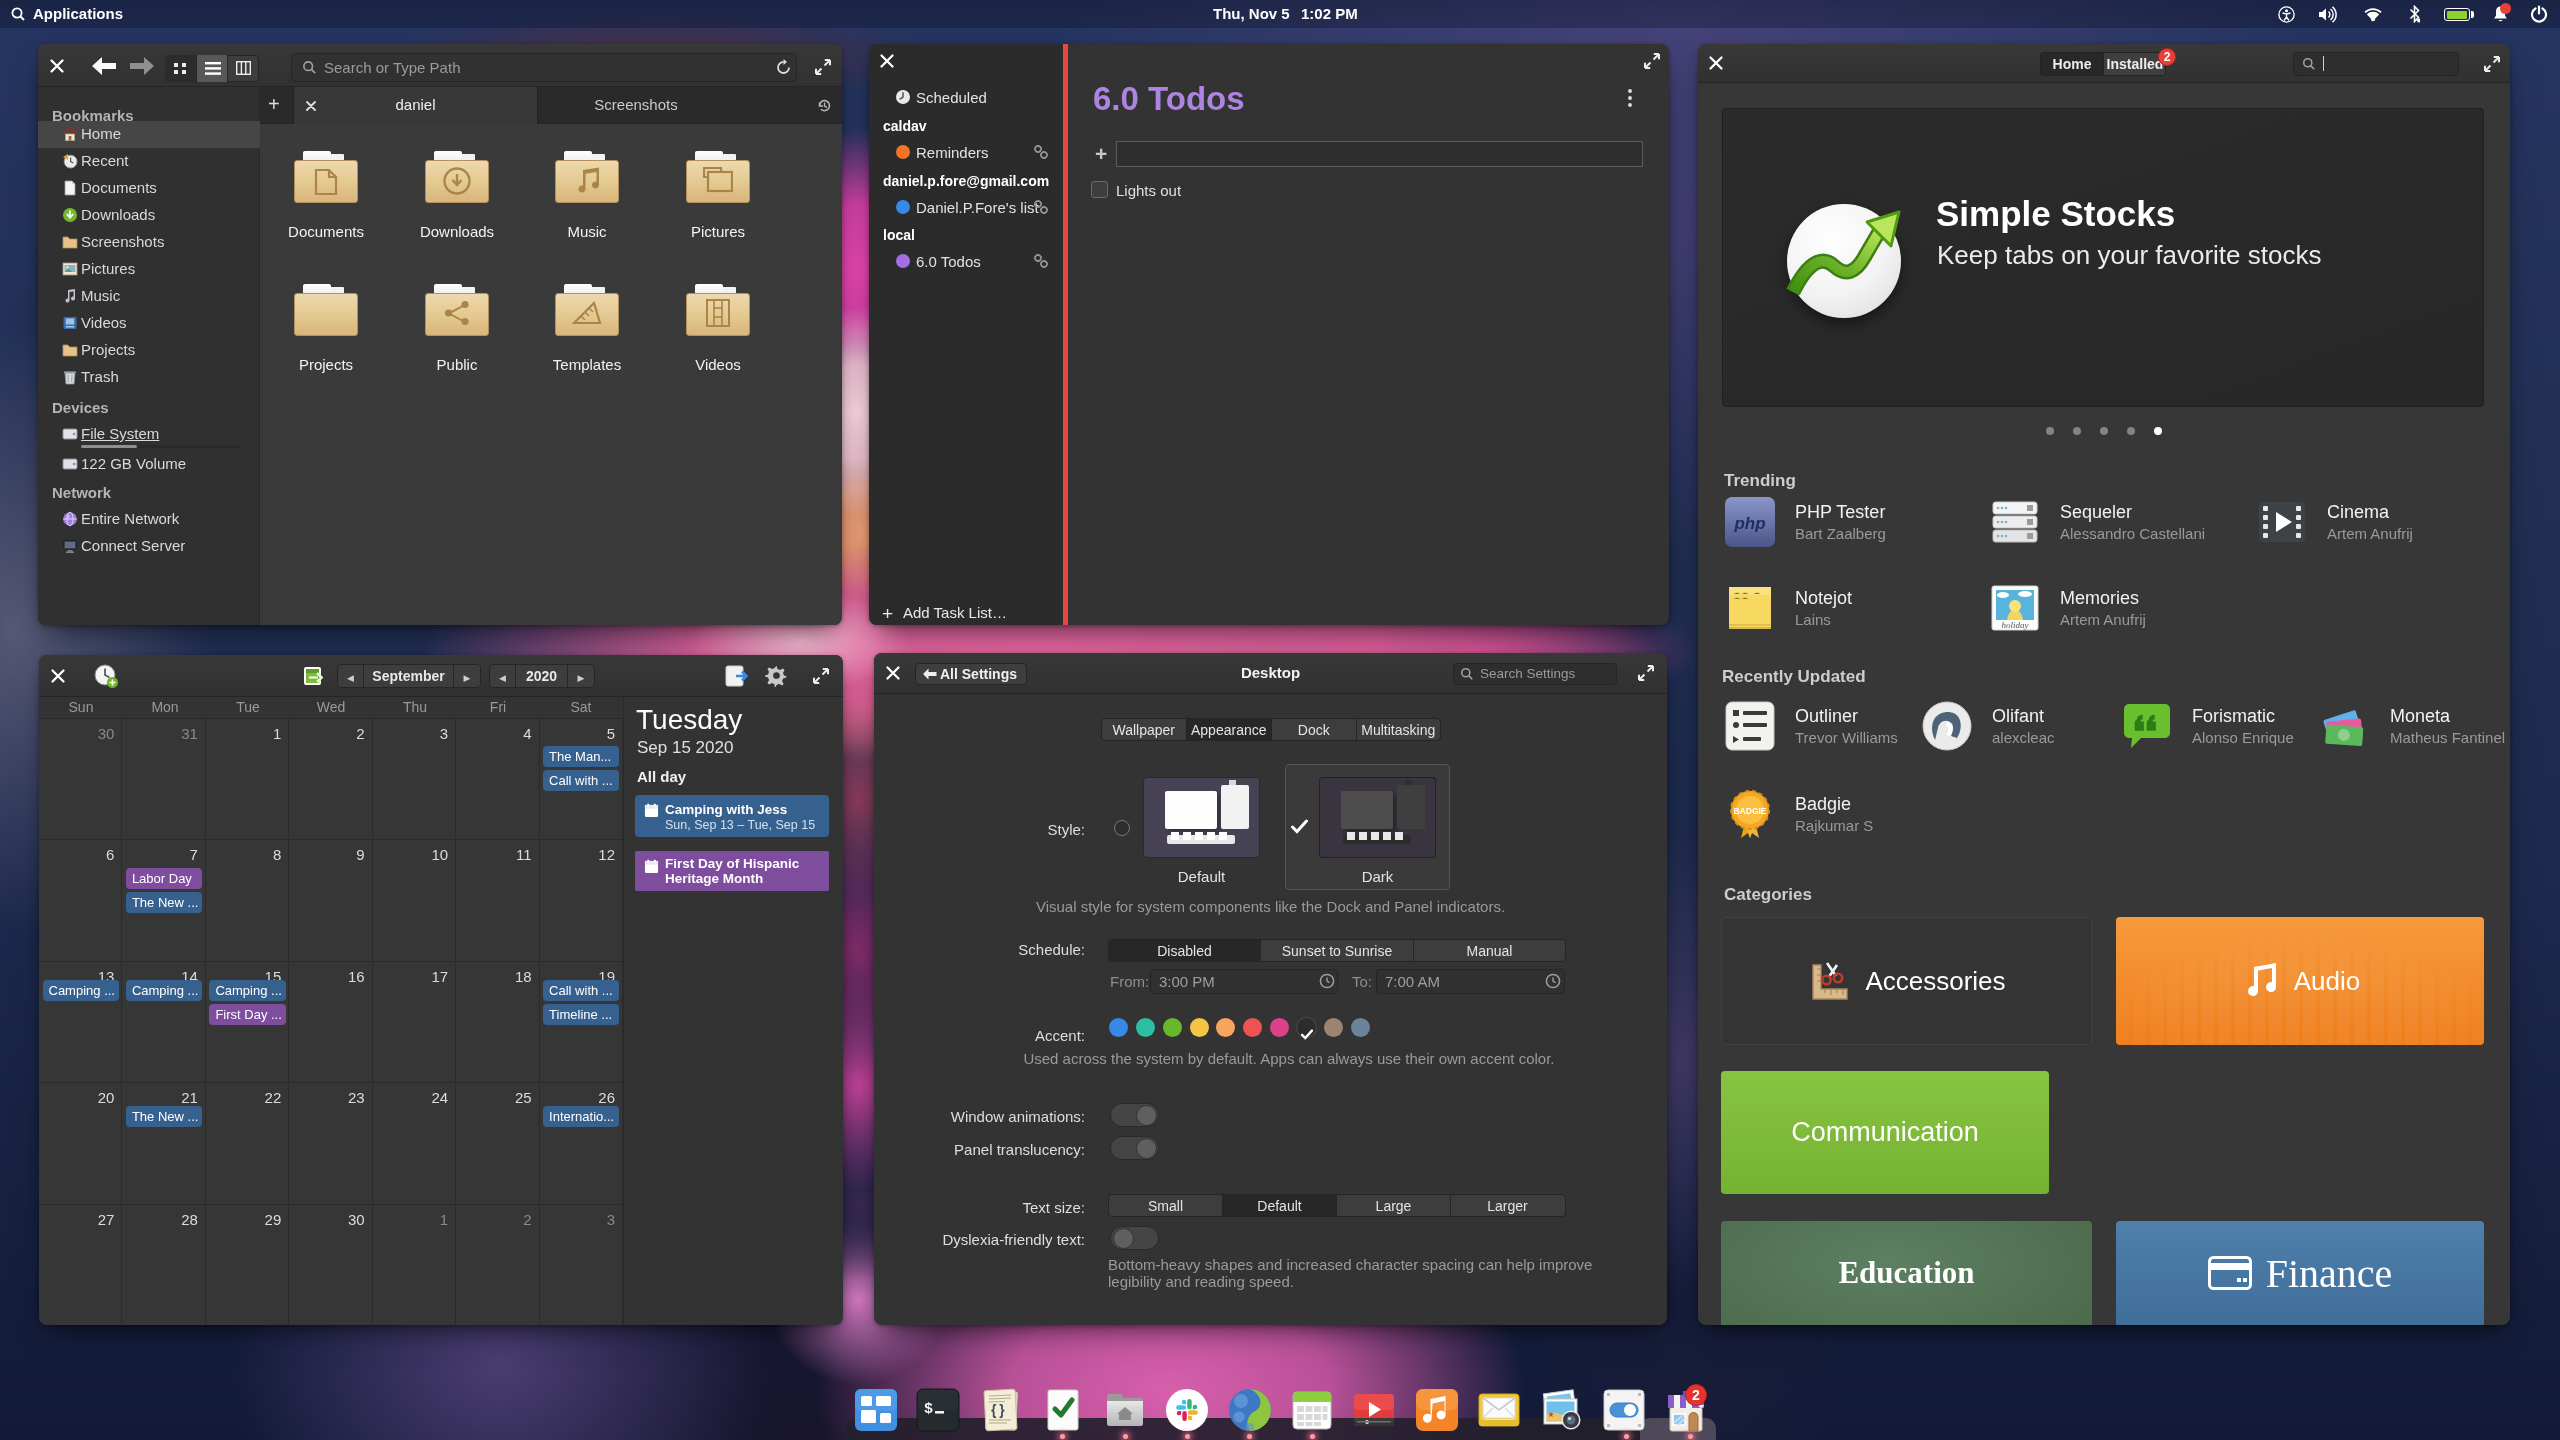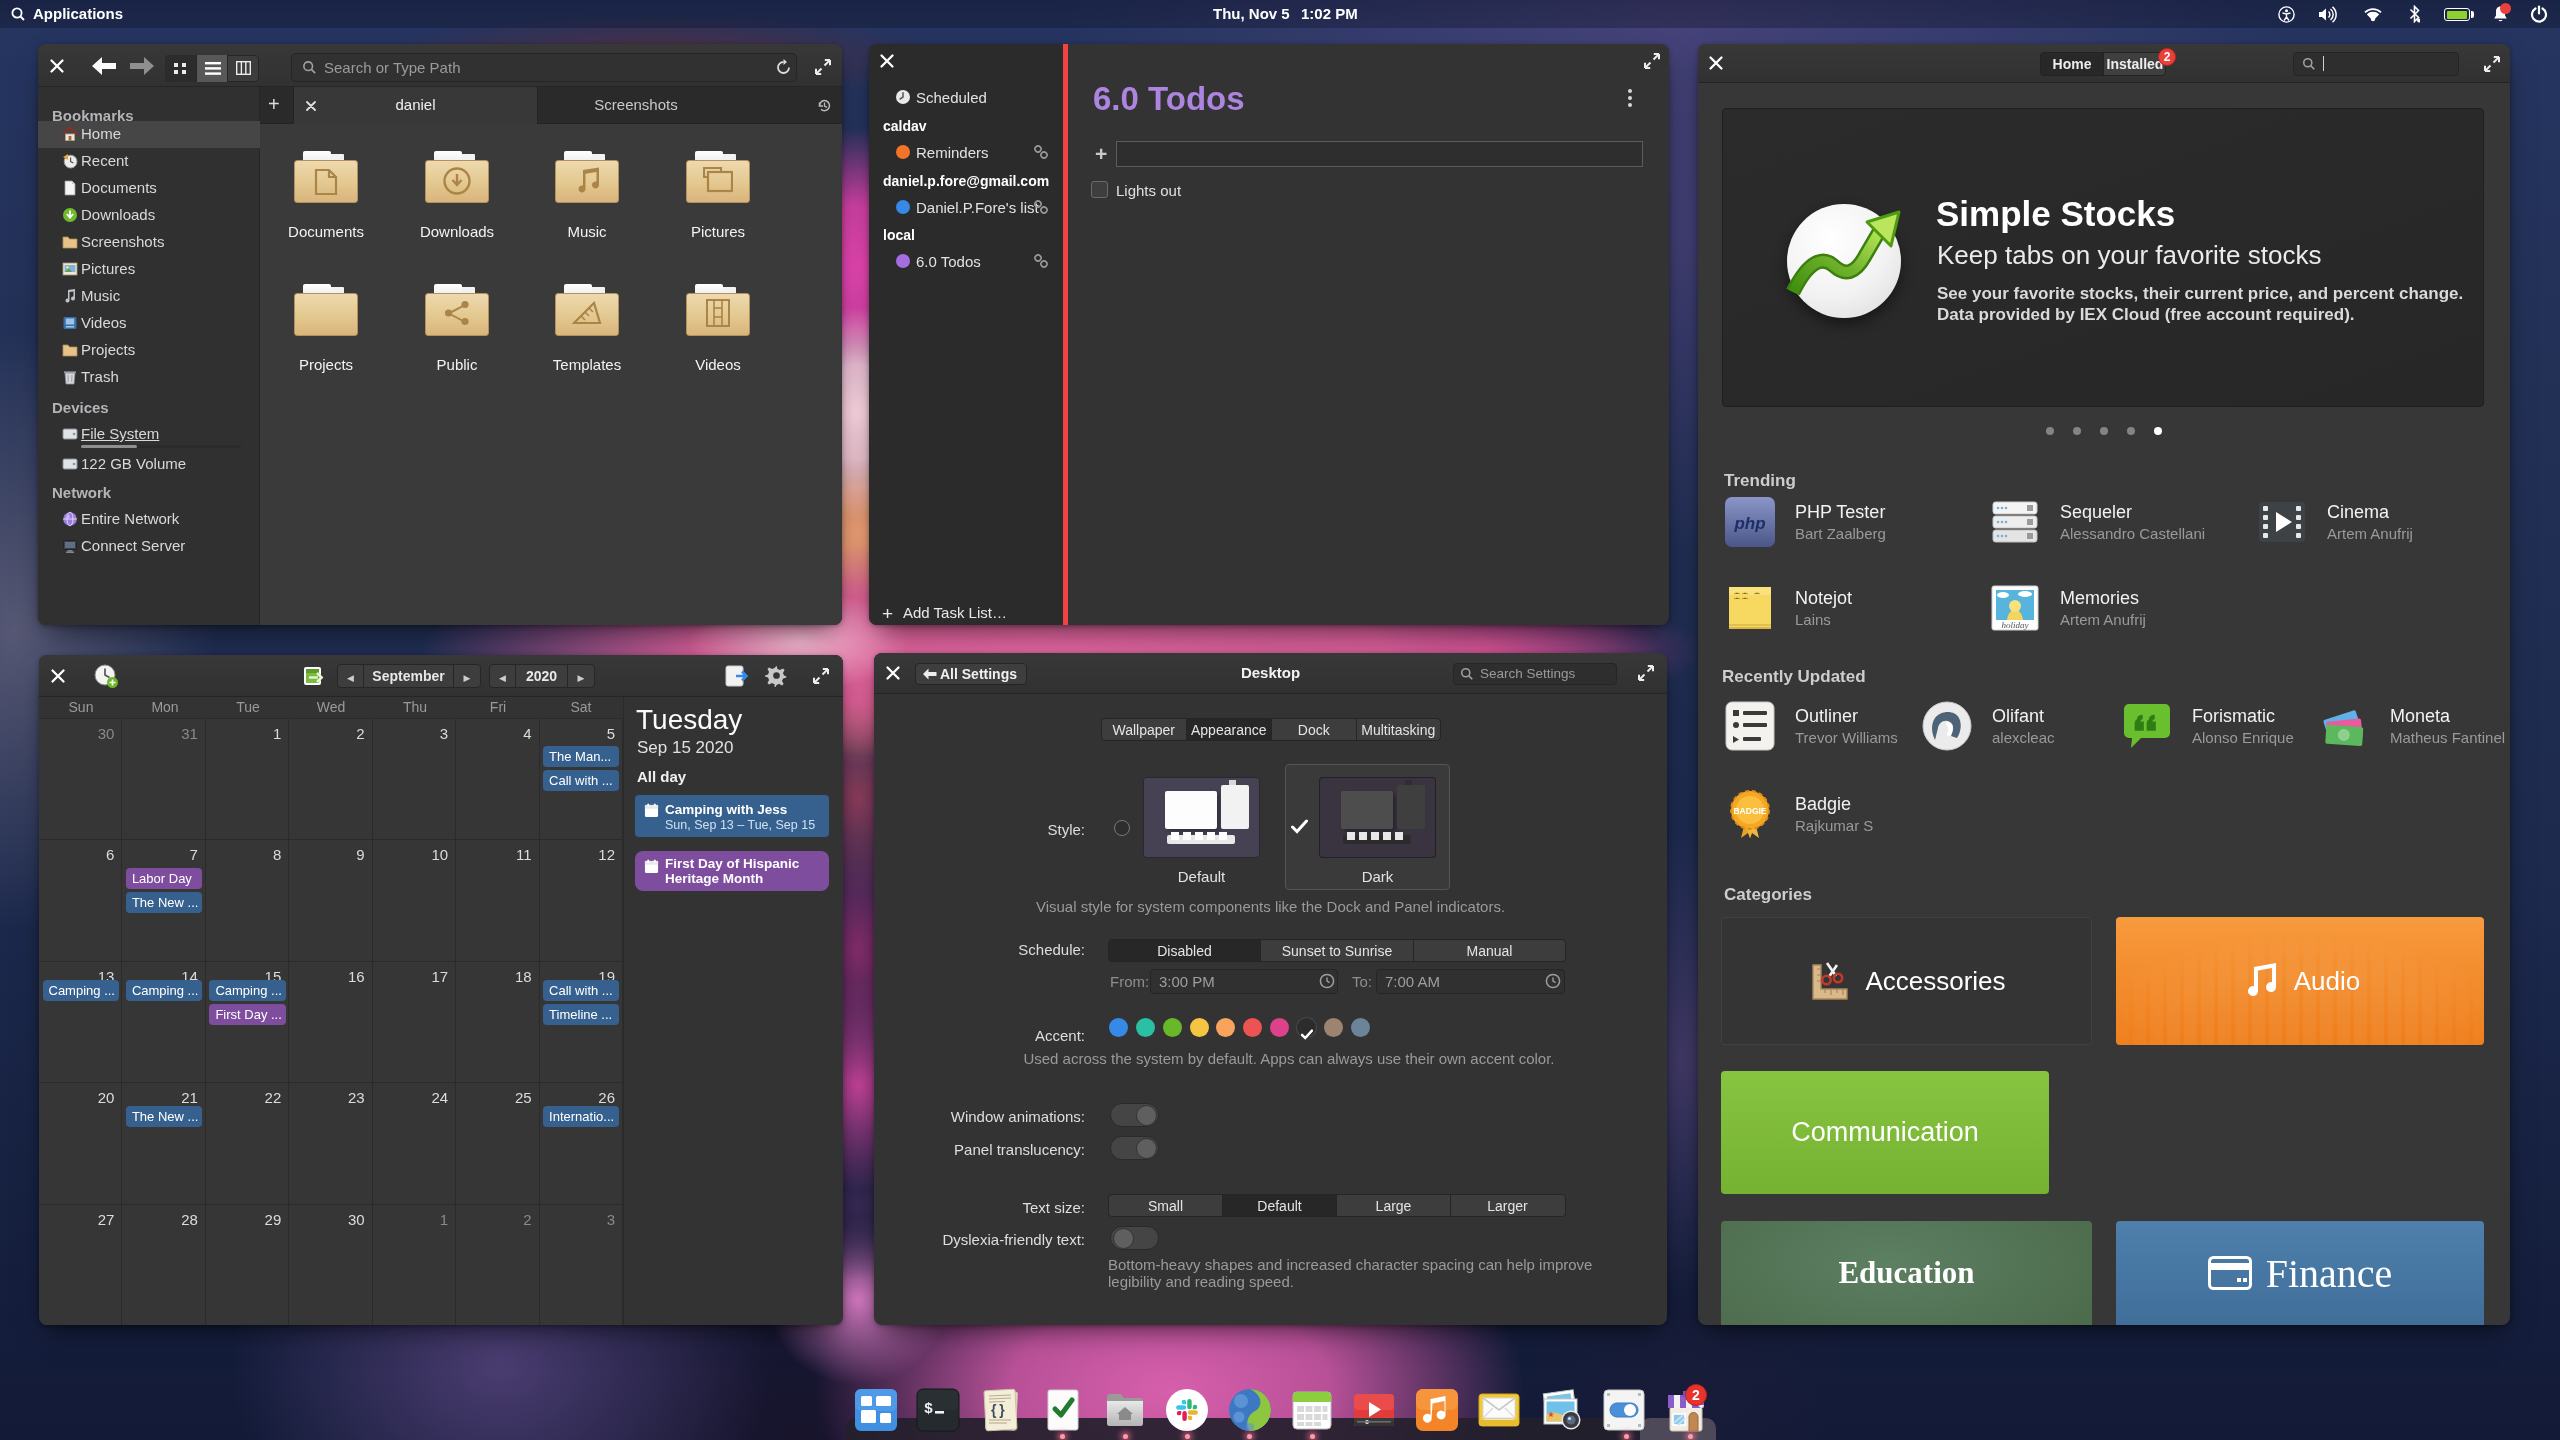--- a/index.html
+++ b/index.html
@@ -626,21 +626,21 @@
   <div class="abs" style="left:596px;top:140px;width:194px;height:42px;background:#36618e;border-radius:4px">
     <svg class="abs" style="left:9px;top:8px" width="15" height="15" viewBox="0 0 16 16">
         <rect x="1" y="2" width="14" height="13" rx="1.5" fill="#fff"></rect>
         <rect x="1" y="2" width="14" height="4" fill="#e8e8e8"></rect>
         <rect x="3.5" y="0.8" width="2" height="3" fill="#fff"></rect>
         <rect x="10.5" y="0.8" width="2" height="3" fill="#fff"></rect>
       </svg>
     <div class="abs" style="left:30px;top:7px;font-size:13.5px;font-weight:bold;color:#fff">Camping with Jess</div>
     <div class="abs" style="left:30px;top:23px;font-size:12.5px;color:#cfe0f2">Sun, Sep 13 – Tue, Sep 15</div>
   </div>
-  <div class="abs" style="left:596px;top:196px;width:194px;height:40px;background:#7e4d9e;border-radius:8px">
+  <div class="abs" style="left:596px;top:196px;width:194px;height:40px;background:#7e4d9e;border-radius:2px">
     <svg class="abs" style="left:9px;top:8px" width="15" height="15" viewBox="0 0 16 16">
         <rect x="1" y="2" width="14" height="13" rx="1.5" fill="#fff"></rect>
         <rect x="1" y="2" width="14" height="4" fill="#e8e8e8"></rect>
         <rect x="3.5" y="0.8" width="2" height="3" fill="#fff"></rect>
         <rect x="10.5" y="0.8" width="2" height="3" fill="#fff"></rect>
       </svg>
     <div class="abs" style="left:30px;top:5px;font-size:13.5px;font-weight:bold;color:#fff;line-height:15px">First Day of Hispanic<br>Heritage Month</div>
   </div>
 </div>
 <div class="win" id="settings">
@@ -801,21 +801,20 @@
             <stop offset="0.55" stop-color="#71b52c"></stop>
             <stop offset="1" stop-color="#b4e356"></stop>
           </linearGradient>
         </defs>
       <path d="M6 88 C22 56 36 52 47 62 C58 72 68 70 78 52 L92 28" fill="none" stroke="#3c7e10" stroke-width="15"></path>
       <path d="M6 88 C22 56 36 52 47 62 C58 72 68 70 78 52 L92 28" fill="none" stroke="url(#agr)" stroke-width="10"></path>
       <path d="M80 18 L112 8 L104 42 Z" fill="#b9e65c" stroke="#4e9a10" stroke-width="3" stroke-linejoin="round"></path>
     </svg>
     <div class="abs" style="left:213px;top:85px;font-size:35px;font-weight:bold;color:#fff">Simple Stocks</div>
     <div class="abs" style="left:214px;top:131px;font-size:26px;font-weight:300;color:#ebebeb">Keep tabs on your favorite stocks</div>
-    <div class="abs" style="left:214px;top:174px;font-size:17px;font-weight:bold;color:#dadada;line-height:21px">See your favorite stocks, their current price, and percent change.<br>Data provided by IEX Cloud (free account required).</div>
   </div>
   <div class="bdot" style="left:348px"></div>
   <div class="bdot" style="left:375px"></div>
   <div class="bdot" style="left:402px"></div>
   <div class="bdot" style="left:429px"></div>
   <div class="bdot" style="left:456px;background:#fff"></div>
   <div class="sechdr" style="left:26px;top:427px">Trending</div>
   <div id="apps">
 <div class="app" style="left:26px;top:452px">
         <div class="abs" style="left:0;top:0">

